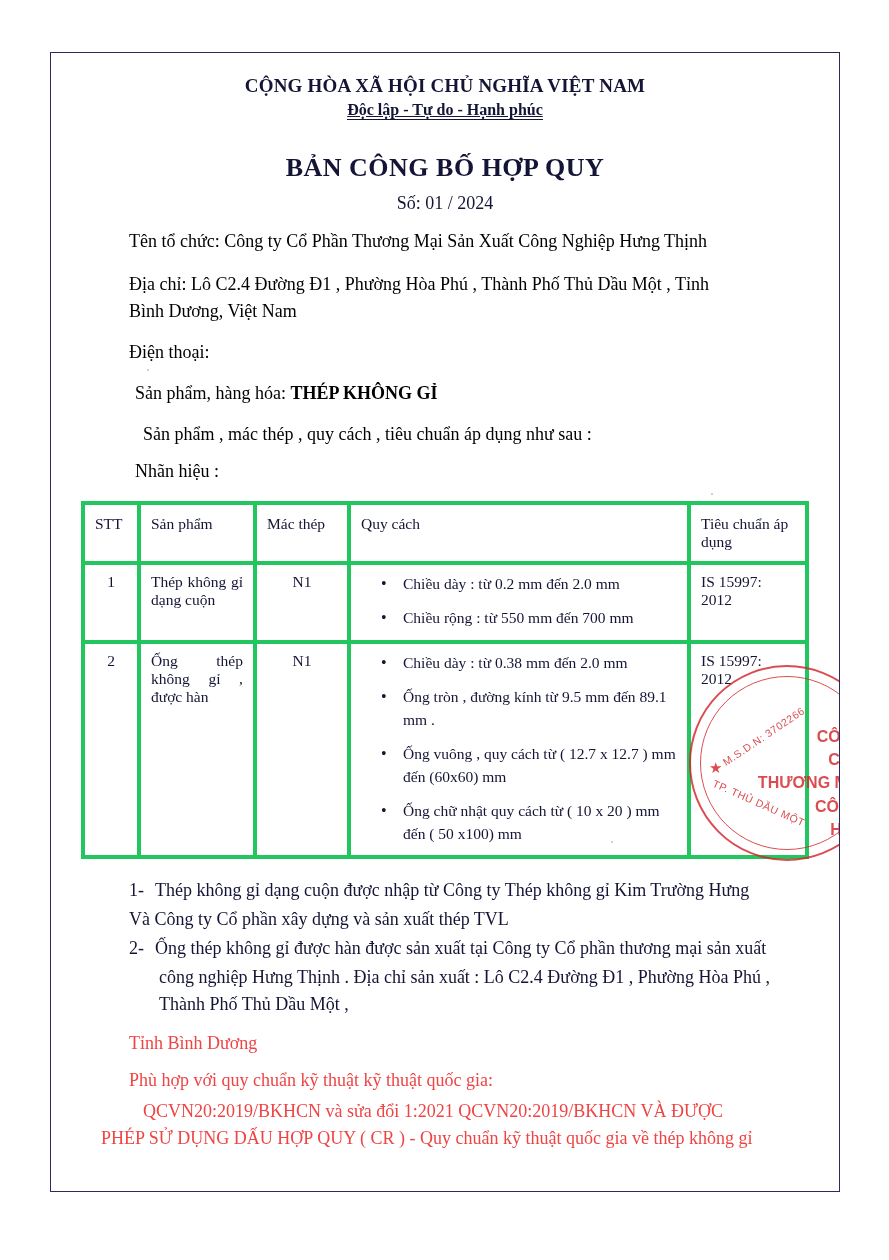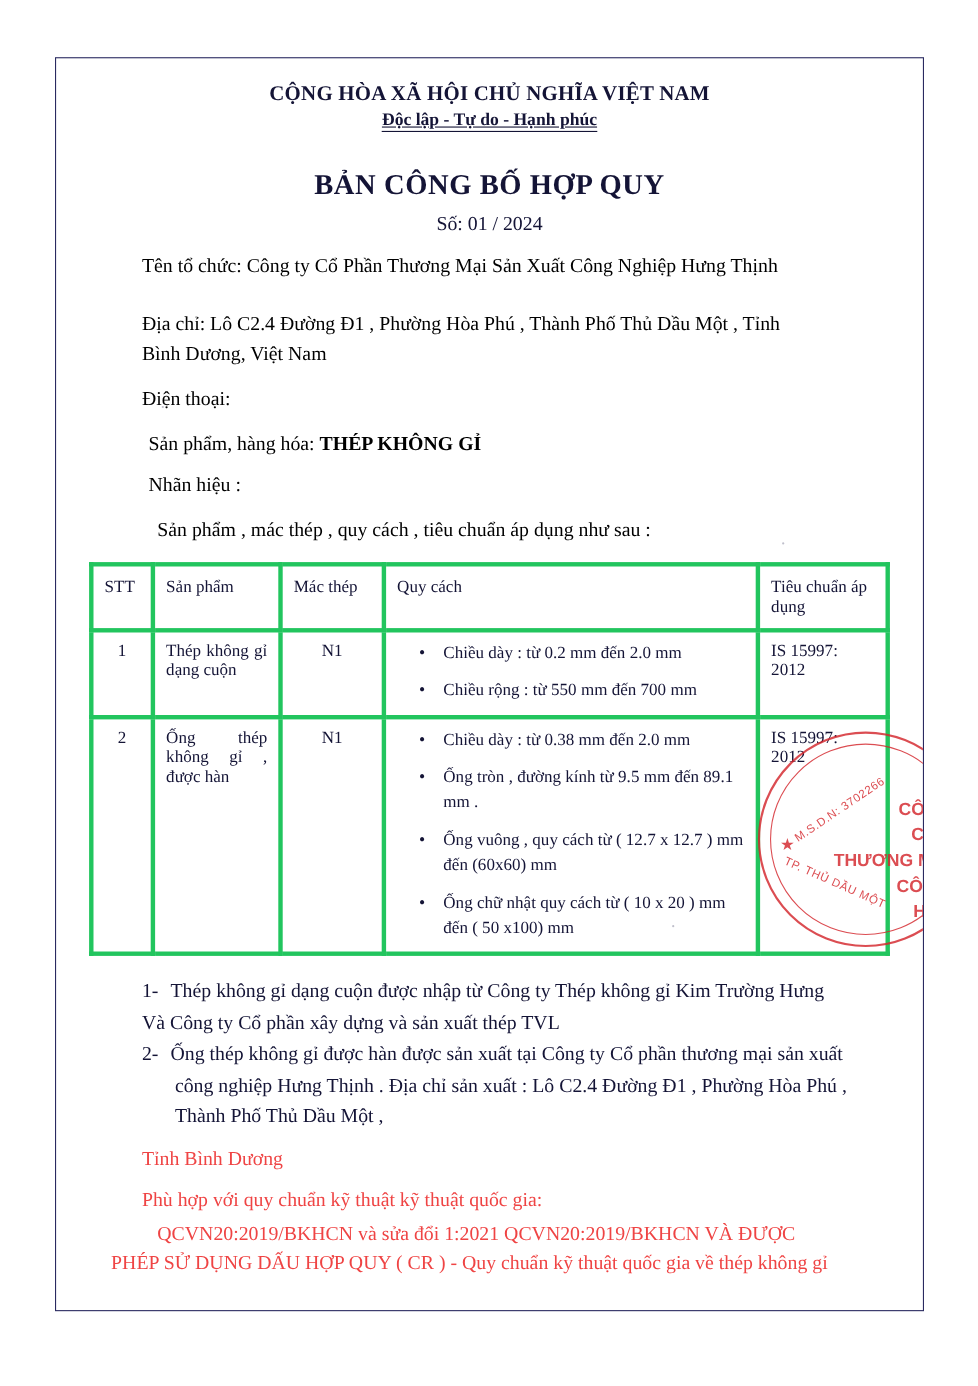--- a/index.html
+++ b/index.html
@@ -225,29 +225,29 @@
 <div class="page">
   <div class="inner">
 
     <div class="nat-title">CỘNG HÒA XÃ HỘI CHỦ NGHĨA VIỆT NAM</div>
     <div class="nat-sub"><span>Độc lập - Tự do - Hạnh phúc</span></div>
 
     <div class="doc-title">BẢN CÔNG BỐ HỢP QUY</div>
     <div class="doc-number">Số: 01 / 2024</div>
 
     <div class="para indent1">Tên tổ chức: Công ty Cổ Phần Thương Mại Sản Xuất Công Nghiệp Hưng Thịnh</div>
-    <div class="para indent1" style="margin-top:26px;">Địa chỉ: Lô C2.4 Đường Đ1 , Phường Hòa Phú , Thành Phố Thủ Dầu Một , Tỉnh</div>
+    <div class="para indent1" style="margin-top:16px;">Địa chỉ: Lô C2.4 Đường Đ1 , Phường Hòa Phú , Thành Phố Thủ Dầu Một , Tỉnh</div>
     <div class="para" style="margin-top:0; padding-left:48px;">Bình Dương, Việt Nam</div>
     <div class="para indent1">Điện thoại:</div>
 
     <div class="para indent2">
       <span>Sản phẩm, hàng hóa: </span><b>THÉP KHÔNG GỈ</b>
     </div>
+    <div class="para indent3" style="margin-top:14px;">Sản phẩm , mác thép , quy cách , tiêu chuẩn áp dụng như sau :</div>
     <div class="para indent2" style="margin-top:10px;">Nhãn hiệu :</div>
-    <div class="para indent3" style="margin-top:14px;">Sản phẩm , mác thép , quy cách , tiêu chuẩn áp dụng như sau :</div>
 
     <table class="tbl">
       <thead>
         <tr>
           <th class="col-stt">STT</th>
           <th class="col-sp">Sản phẩm</th>
           <th class="col-mac">Mác thép</th>
           <th class="col-qc">Quy cách</th>
           <th class="col-tc">Tiêu chuẩn áp dụng</th>
         </tr>

